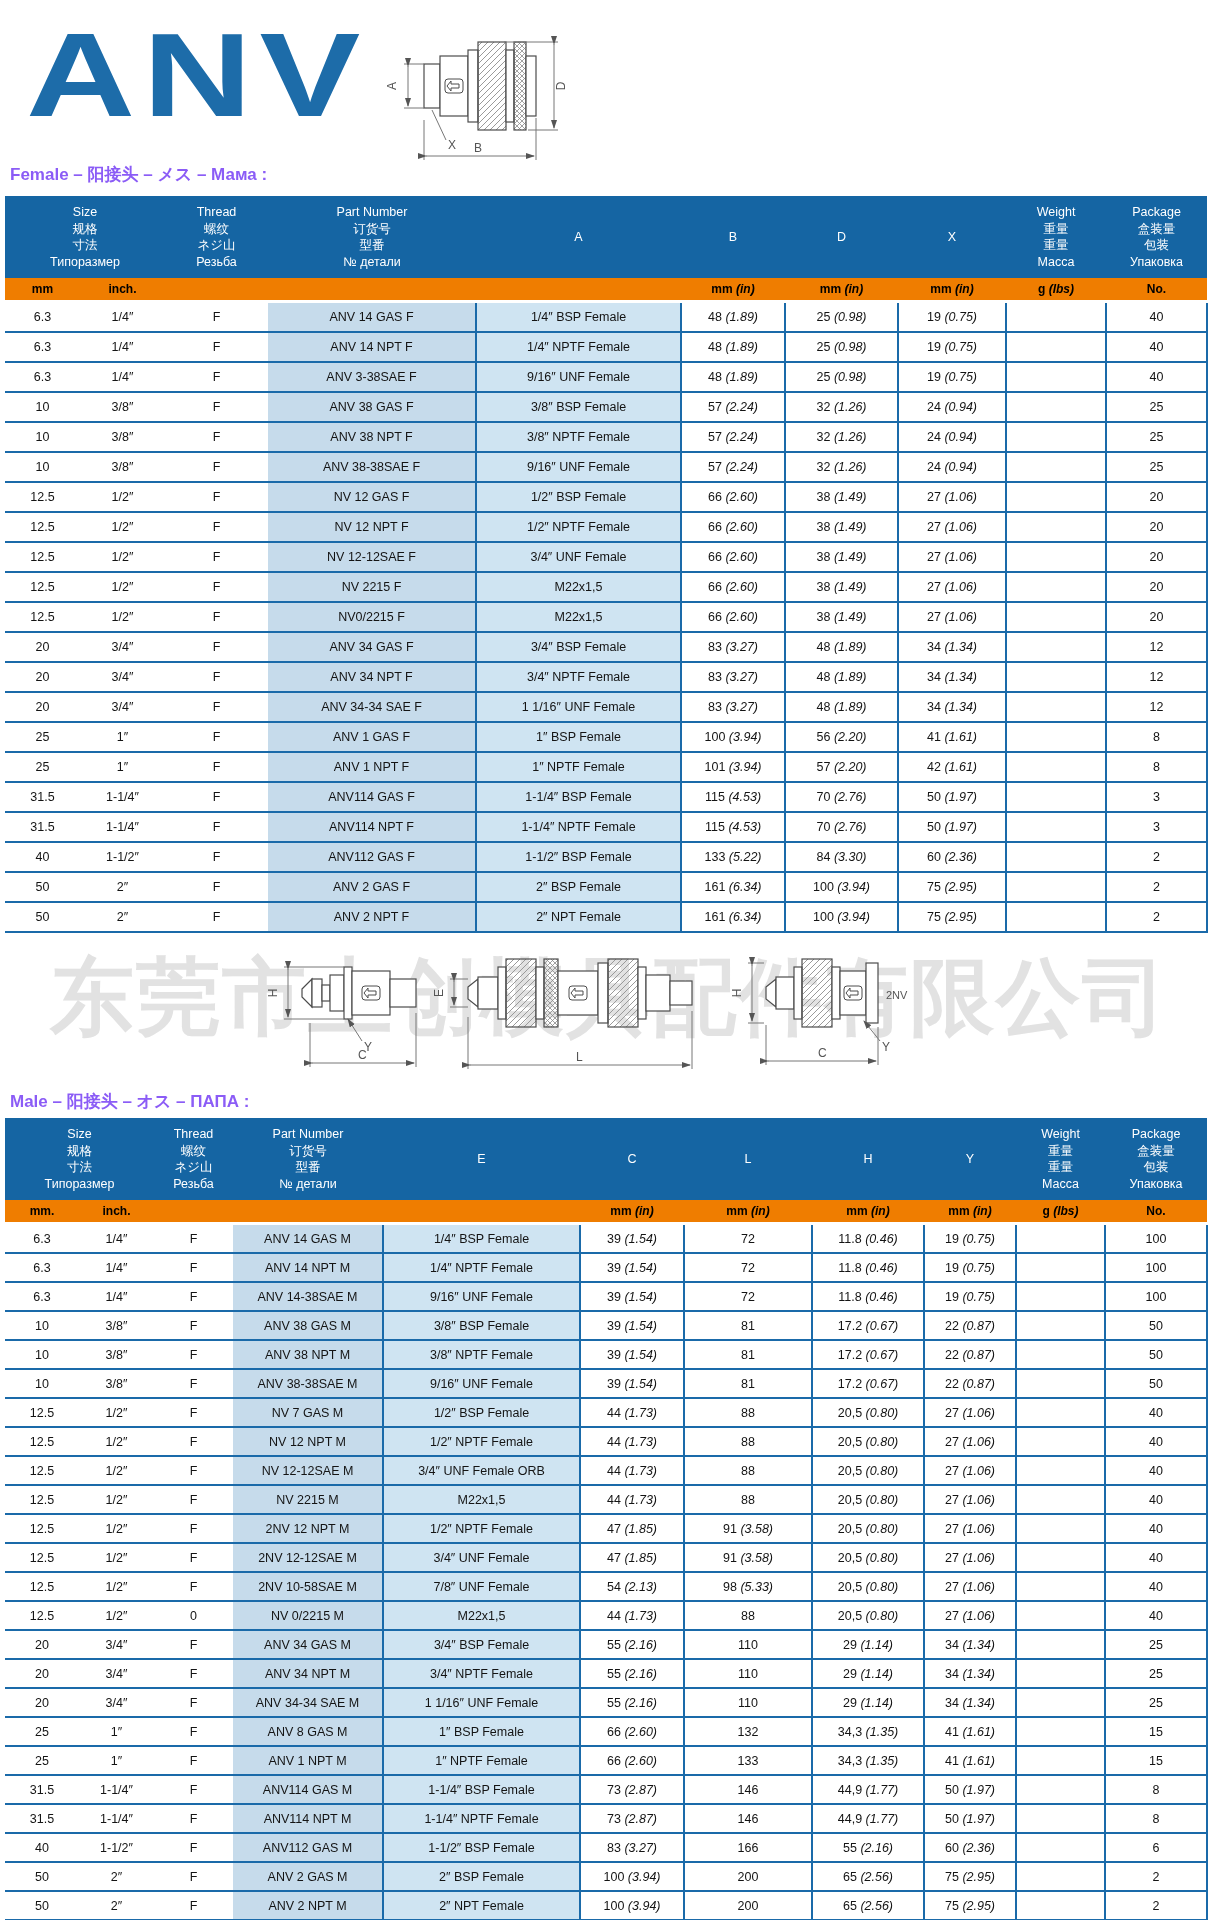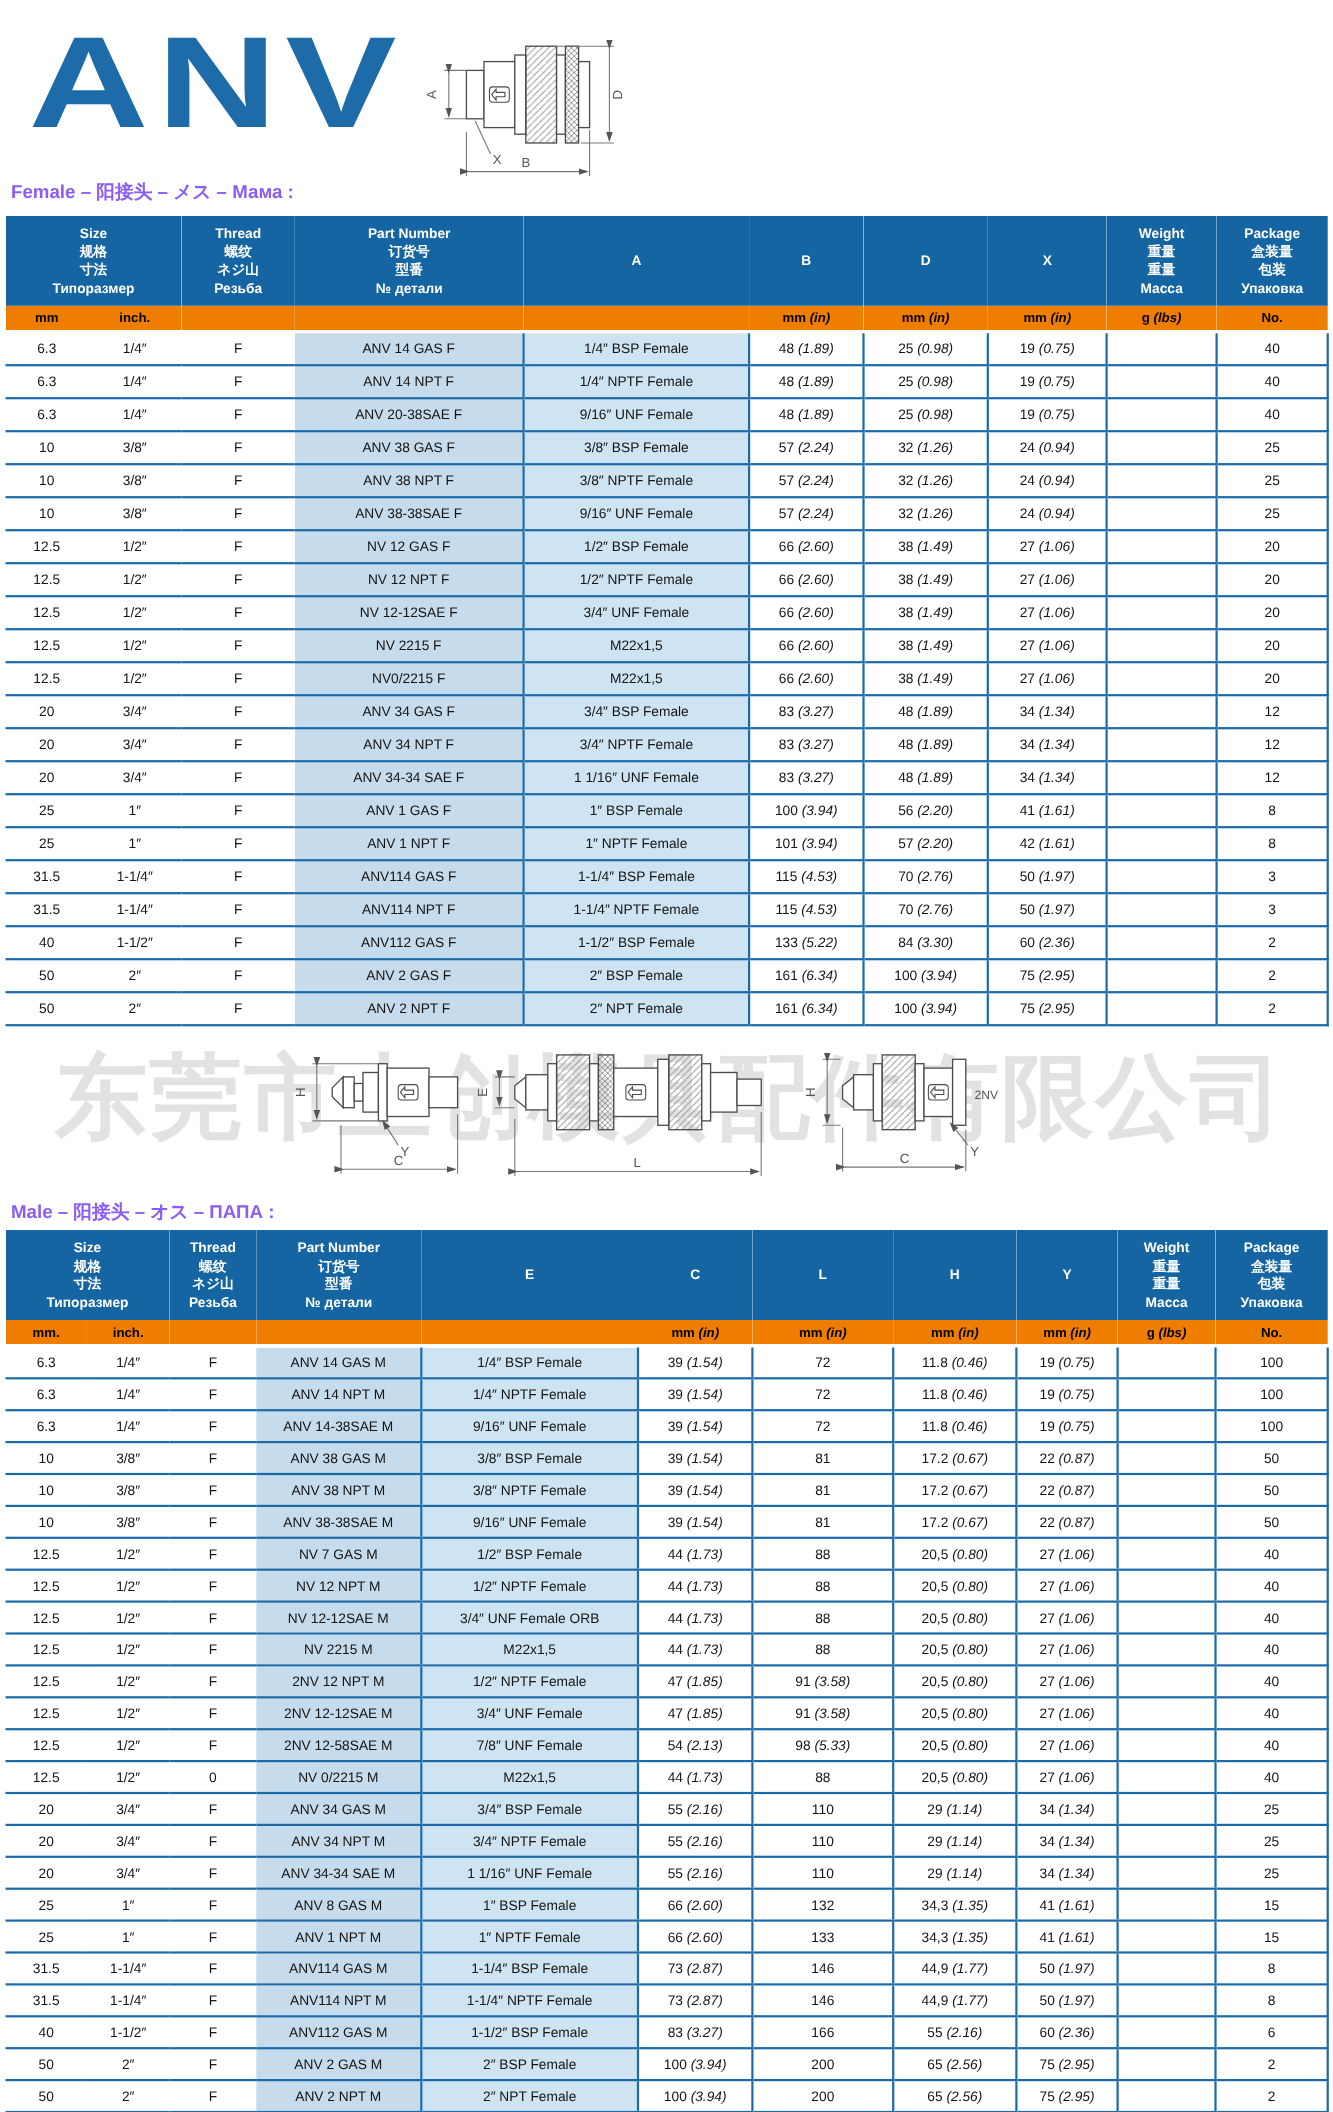--- a/index.html
+++ b/index.html
@@ -10,21 +10,21 @@
          line-height:1;letter-spacing:6px;transform:scaleX(1.28);transform-origin:left top;}
   
   .sec-label{position:absolute;left:10px;font-size:17px;font-weight:bold;color:#8b5cf6;white-space:nowrap;}
   #flabel{top:163px;}
   #mlabel{top:1090px;}
   
   .spec{position:absolute;left:5px;border-collapse:collapse;table-layout:fixed;width:1202px;}
   #ftable{top:196px;}
   #mtable{top:1118px;}
   .spec th,.spec td{padding:0;overflow:hidden;}
-  .blue th{background:#1565a3;color:#fff;font-size:12.5px;font-weight:bold;white-space:pre-line;
+  .blue th{background:#1565a3;color:#fff;font-size:12.5px;font-weight:normal;white-space:pre-line;
            line-height:1.32;vertical-align:middle;text-align:center;padding:8px 12px;}
   .orange td{background:#ef7d00;color:#000000;font-size:12px;height:22px;text-align:center;
              border-bottom:3px solid #fff;font-weight:bold;}
   .spec tbody td{background:#fff;font-size:12.5px;color:#141414;text-align:center;
                  border-bottom:2px solid #1a6aa9;}
   #ftable tbody td{height:28px;}
   #mtable tbody td{height:27px;}
   .spec i{font-style:italic;}
   .c-part{background:#c6dbeb !important;}
   .c-desc{background:#cfe4f2 !important;}
@@ -166,21 +166,21 @@
           <td class="bl">48 <i>(1.89)</i></td>
           <td class="bl">25 <i>(0.98)</i></td>
           <td class="bl">19 <i>(0.75)</i></td>
           <td class="bl">&nbsp;</td>
           <td class="bl br">40</td>
         </tr>
         <tr>
           <td>6.3</td>
           <td>1/4″</td>
           <td>F</td>
-          <td class="c-part">ANV 20-38SAE F</td>
+          <td class="c-part">ANV 3-38SAE F</td>
           <td class="c-desc bl">9/16″ UNF Female</td>
           <td class="bl">48 <i>(1.89)</i></td>
           <td class="bl">25 <i>(0.98)</i></td>
           <td class="bl">19 <i>(0.75)</i></td>
           <td class="bl">&nbsp;</td>
           <td class="bl br">40</td>
         </tr>
         <tr>
           <td>10</td>
           <td>3/8″</td>
@@ -708,21 +708,21 @@
           <td class="bl">91 <i>(3.58)</i></td>
           <td class="bl">20,5 <i>(0.80)</i></td>
           <td class="bl">27 <i>(1.06)</i></td>
           <td class="bl">&nbsp;</td>
           <td class="bl br">40</td>
         </tr>
         <tr>
           <td>12.5</td>
           <td>1/2″</td>
           <td>F</td>
-          <td class="c-part">2NV 12-58SAE M</td>
+          <td class="c-part">2NV 10-58SAE M</td>
           <td class="c-desc bl">7/8″ UNF Female</td>
           <td class="bl">54 <i>(2.13)</i></td>
           <td class="bl">98 <i>(5.33)</i></td>
           <td class="bl">20,5 <i>(0.80)</i></td>
           <td class="bl">27 <i>(1.06)</i></td>
           <td class="bl">&nbsp;</td>
           <td class="bl br">40</td>
         </tr>
         <tr>
           <td>12.5</td>

